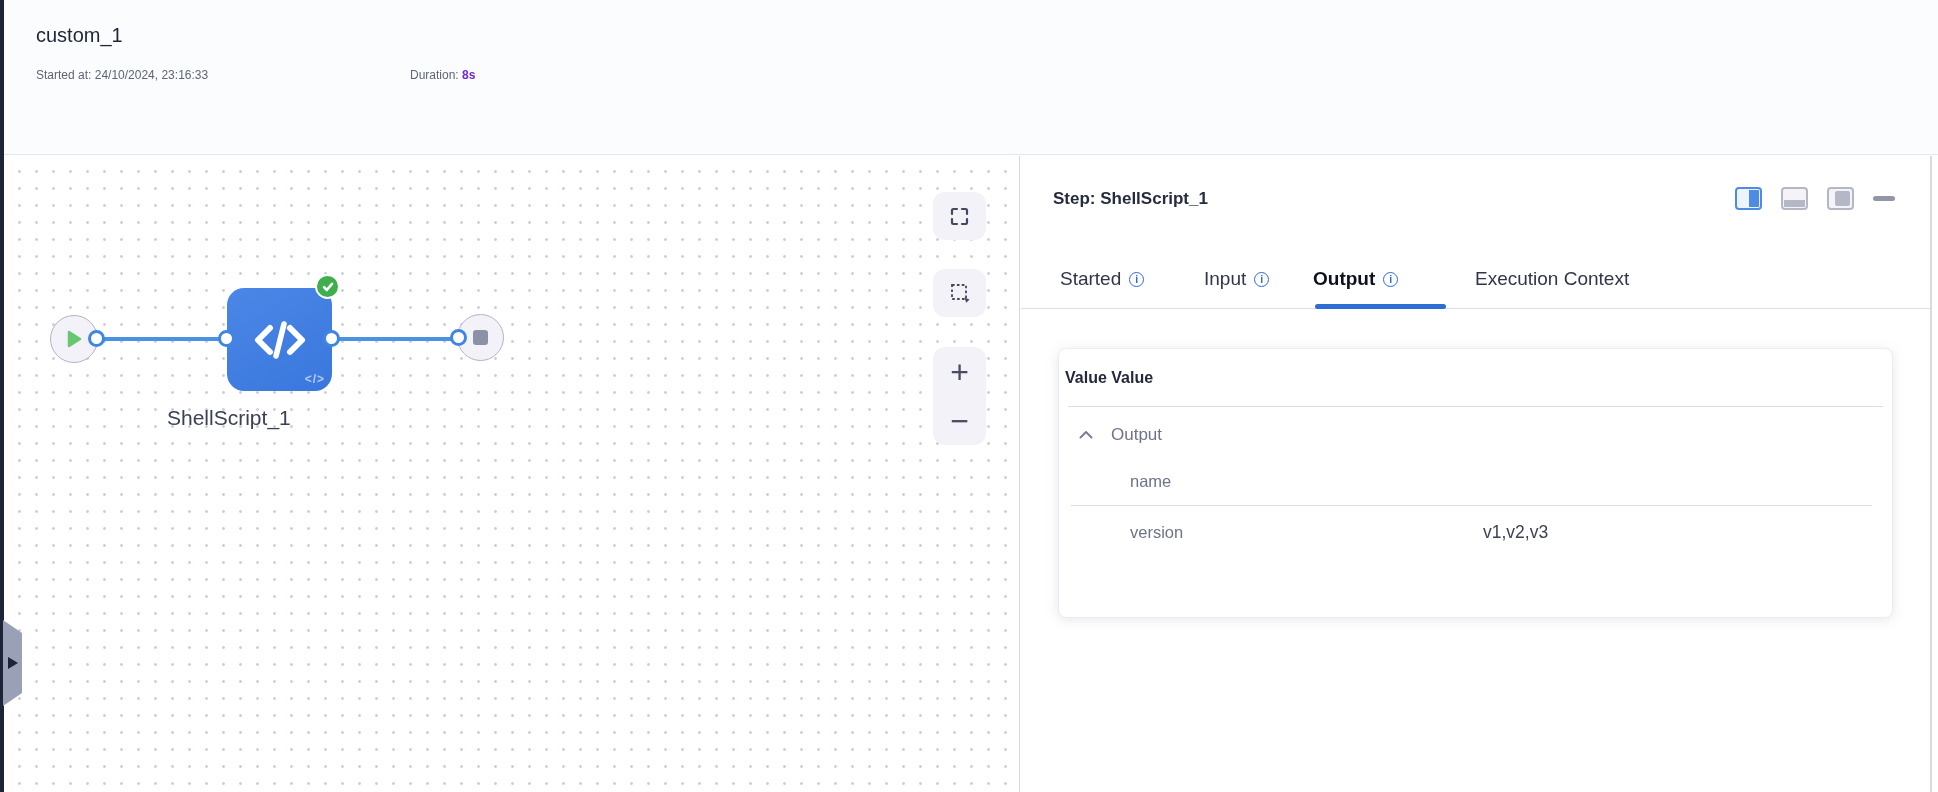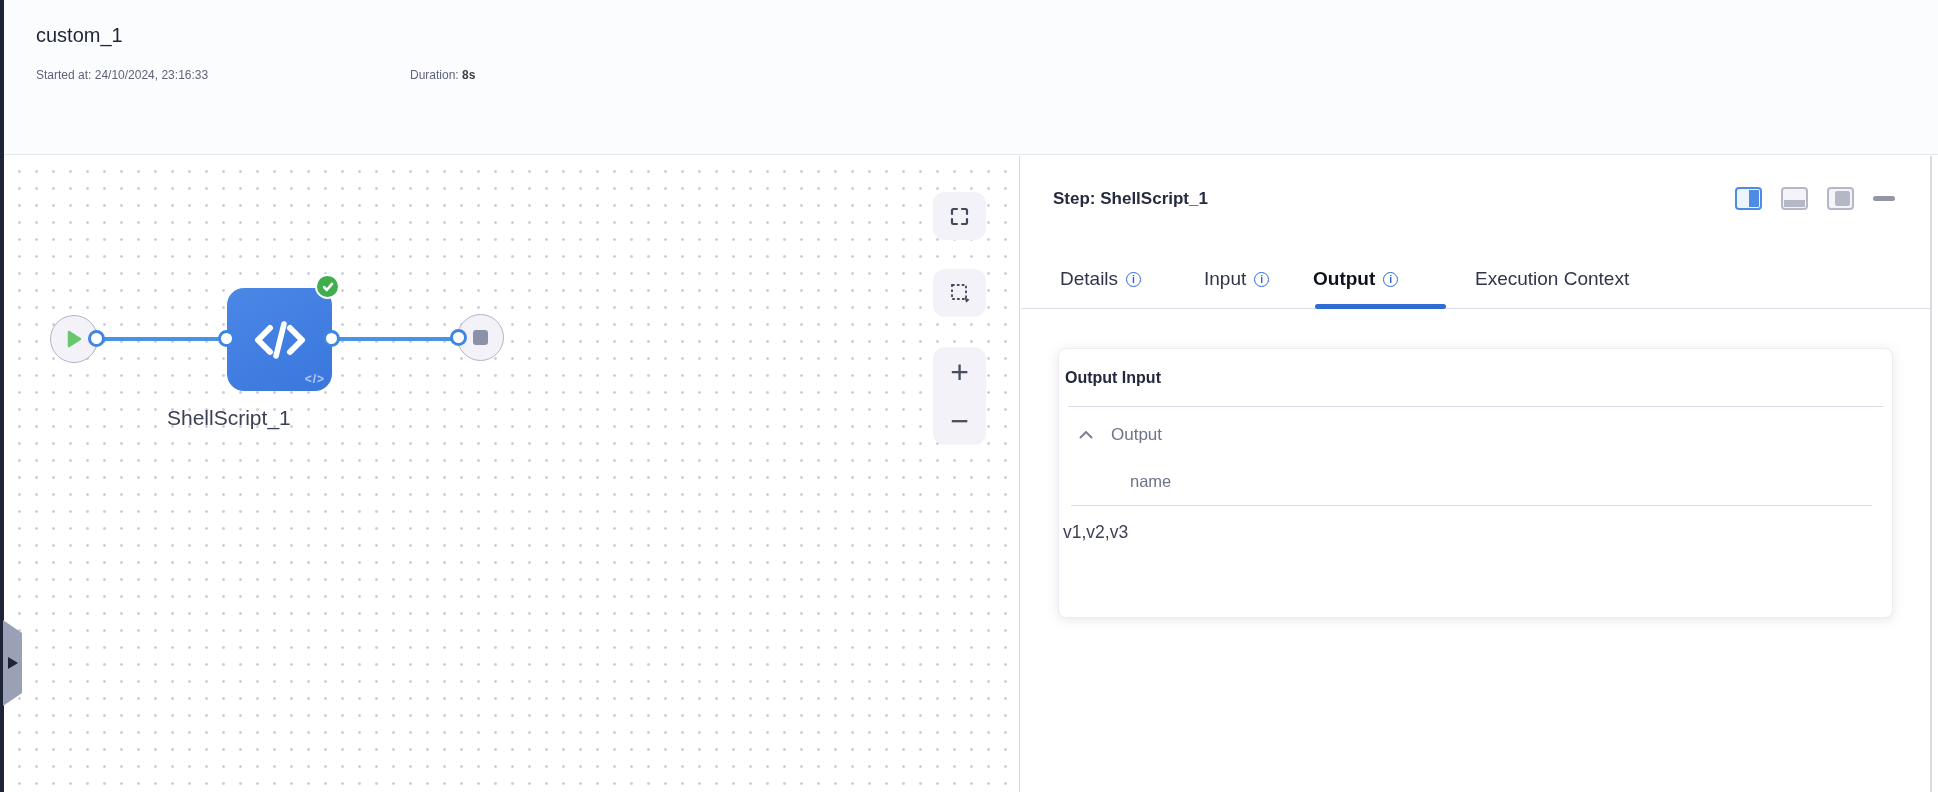--- a/index.html
+++ b/index.html
@@ -14,21 +14,21 @@
     clip-path:polygon(0 0,100% 15%,100% 85%,0 100%); z-index:31; cursor:pointer; }
   .panel-handle .tri { position:absolute; left:5px; top:50%; margin-top:-6px; width:0; height:0;
     border-left:10px solid #1d2438; border-top:6px solid transparent; border-bottom:6px solid transparent; }
 
   
   .header { left:4px; top:0; width:1934px; height:155px; background:#fbfcfe; border-bottom:1px solid #e5e6ee; }
   .header-title { position:absolute; left:32px; top:24px; font-size:20px; font-weight:400; color:#1f2537; }
   .meta { position:absolute; top:68px; font-size:12px; color:#5e6378; }
   .meta-started { left:32px; }
   .meta-duration { left:406px; }
-  .meta b { color:#404040; font-weight:600;margin-top:8px; }
+  .meta b { color:#6d28d9; font-weight:600;margin-top:8px; }
 
   
   .canvas { left:4px; top:156px; width:1016px; height:636px; background:#fff;
     background-image:radial-gradient(circle,#ccd0db 1.3px,transparent 1.5px);
     background-size:17px 17px; background-position:7px 7px; border-right:1px solid #d5d7e1; }
   .edge-line { position:absolute; top:181px; height:3.5px; background:#4a92e4; border-radius:2px; }
   .line-1 { left:93px; width:131px; }
   .line-2 { left:327px; width:129px; }
   .start-node,.end-node { position:absolute; border-radius:50%; background:#f3f2f9;
     border:1.5px solid #b5b2c8; display:flex; align-items:center; justify-content:center; cursor:pointer; }
@@ -183,59 +183,60 @@
 
     <div class="view-icons">
       <div class="vicon vicon-split"></div>
       <div class="vicon vicon-bottom"></div>
       <div class="vicon vicon-overlay"></div>
       <div class="minimize-dash"></div>
     </div>
 
     <div class="tabs-row">
       <div class="tab" style="left:39px;">
-        <span>Details</span>
+        <span>Started</span>
         <i class="info-icon">i</i>
       </div>
       <div class="tab" style="left:183px;">
         <span>Input</span>
         <i class="info-icon">i</i>
       </div>
       <div class="tab active" style="left:292px;">
         <span>Output</span>
         <i class="info-icon">i</i>
       </div>
       <div class="tab" style="left:454px;">
         <span>Execution Context</span>
       </div>
       <div class="tab-underline"></div>
     </div>
 
     <div class="card">
       <div class="trow card-header">
-        <div class="cvalue">Output Input</div>
+        <div class="cvalue">Value Value</div>
       </div>
       <div class="hdiv"></div>
 
       <div class="card-body">
         <div class="trow group-row g0">
           <span class="chev">
             <svg width="14" height="9" viewBox="0 0 14 9">
                 <polyline points="1.5,7.5 7,2 12.5,7.5" fill="none" stroke="#7b7f96" stroke-width="2" stroke-linecap="round" stroke-linejoin="round"></polyline>
               </svg>
           </span>
           <span class="glabel">Output</span>
         </div>
 
 
         <div class="trow leaf-row row-name">
           <div class="cname">name</div>
         </div>
         <div class="rdiv"></div>
         <div class="trow leaf-row row-version">
+          <div class="cname">version</div>
           <div class="cvalue">v1,v2,v3</div>
         </div>
       </div>
     </div>
 
     <div class="panel-scroll-edge"></div>
   </div>
 
 </div>
 

